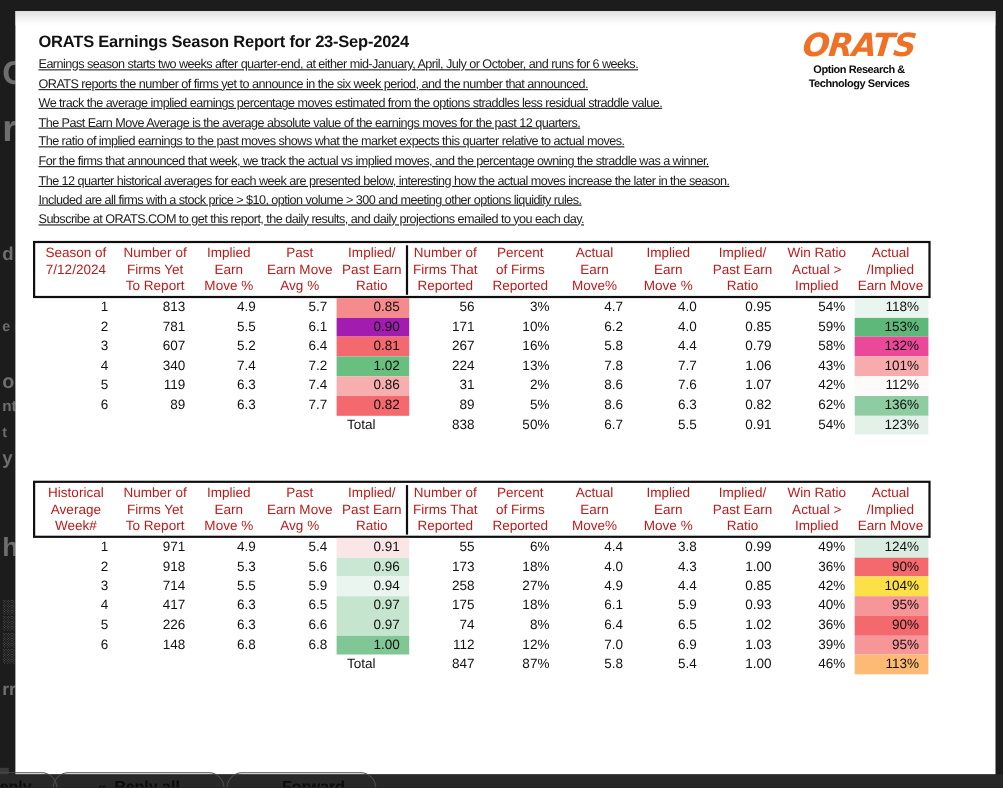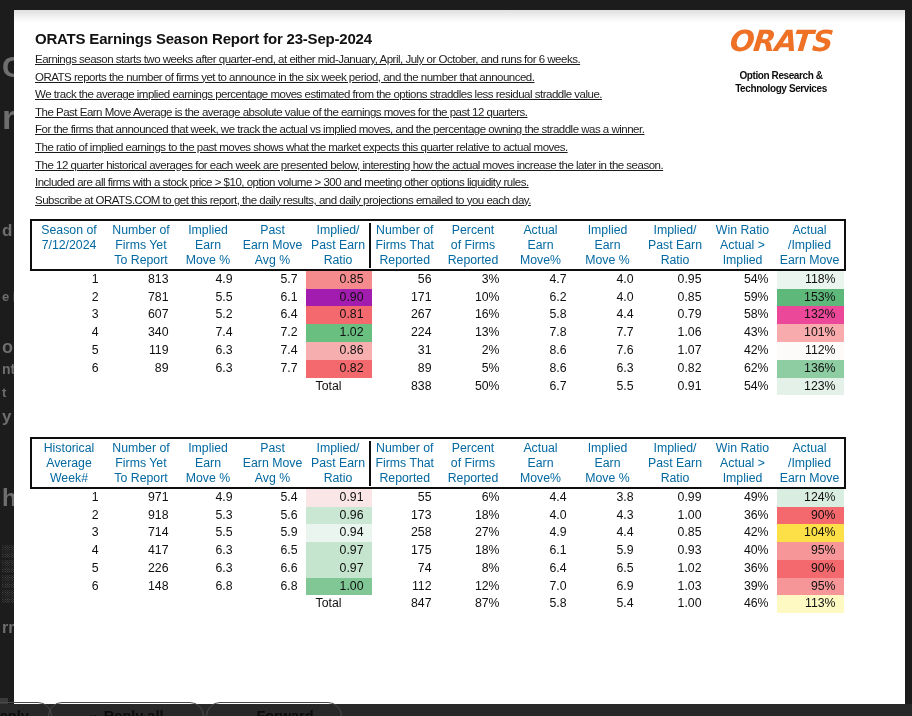--- a/index.html
+++ b/index.html
@@ -23,33 +23,33 @@
   .intro{margin-top:4px;text-decoration:underline;}
   .intro-line{
     font-size:11.5px;letter-spacing:-0.5px;line-height:17.6px;color:#1d1d1d;white-space:nowrap;
   }
   
   .logo{position:absolute;top:16px;right:64px;width:120px;text-align:center;}
   .logo-word{
     display:inline-block;font-family:"DejaVu Sans",sans-serif;font-weight:900;font-style:italic;
     font-size:29px;letter-spacing:-1px;transform:skewX(-6deg);line-height:30px;
   }
-  .logo-tag{font-size:10px;font-weight:bold;letter-spacing:-0.4px;line-height:12.5px;color:#0d0d0d;margin-top:14px;}
+  .logo-tag{font-size:10px;font-weight:bold;letter-spacing:-0.4px;line-height:12.5px;color:#0d0d0d;margin-top:2px;}
   
   .tbl{
     --cols:74px 70px 64px 65px 66px 68px 68px 67px 67px 68px 67px 67px;
     width:816px;margin-left:-5px;font-size:12.3px;
   }
   .tbl-current{margin-top:10px;}
   .tbl-hist{margin-top:42px;}
   .thead{
     display:grid;grid-template-columns:var(--cols);
     border:2.5px solid #0e0e0e;padding:2px 0 1px 0;
   }
-  .th{text-align:center;line-height:14.8px;color:#0369a1;}
+  .th{text-align:center;line-height:14.8px;color:#b91c1c;}
   .th.cdiv{border-left:2.5px solid #0e0e0e;margin-left:-2.5px;}
   .th div{min-height:14.8px;}
   .trow{display:grid;grid-template-columns:var(--cols);padding:0 2.5px;height:17.8px;}
   .td{
     text-align:right;padding-right:8px;line-height:17.8px;color:#101010;
     overflow:hidden;white-space:nowrap;
   }
   .td.left{text-align:left;padding-left:10px;padding-right:0;}
   
   .left-strip{
@@ -107,22 +107,22 @@
       </div>
     </div>
 
     <h1 class="title">ORATS Earnings Season Report for 23-Sep-2024</h1>
 
     <div class="intro">
         <div class="intro-line">Earnings season starts two weeks after quarter-end, at either mid-January, April, July or October, and runs for 6 weeks.</div>
         <div class="intro-line">ORATS reports the number of firms yet to announce in the six week period, and the number that announced.</div>
         <div class="intro-line">We track the average implied earnings percentage moves estimated from the options straddles less residual straddle value.</div>
         <div class="intro-line">The Past Earn Move Average is the average absolute value of the earnings moves for the past 12 quarters.</div>
+        <div class="intro-line">The ratio of implied earnings to the past moves shows what the market expects this quarter relative to actual moves.</div>
         <div class="intro-line">For the firms that announced that week, we track the actual vs implied moves, and the percentage owning the straddle was a winner.</div>
-        <div class="intro-line">The ratio of implied earnings to the past moves shows what the market expects this quarter relative to actual moves.</div>
         <div class="intro-line">The 12 quarter historical averages for each week are presented below, interesting how the actual moves increase the later in the season.</div>
         <div class="intro-line">Included are all firms with a stock price &gt; $10, option volume &gt; 300 and meeting other options liquidity rules.</div>
         <div class="intro-line">Subscribe at ORATS.COM to get this report, the daily results, and daily projections emailed to you each day.</div>
       </div>
 
     <div class="tbl tbl-current">
         <div class="thead">
           <div class="th">
             <div>Season of</div>
             <div>7/12/2024</div>
@@ -436,21 +436,21 @@
           <div class="td"></div>
           <div class="td"></div>
           <div class="td"></div>
           <div class="td left">Total</div>
           <div class="td">847</div>
           <div class="td">87%</div>
           <div class="td">5.8</div>
           <div class="td">5.4</div>
           <div class="td">1.00</div>
           <div class="td">46%</div>
-          <div class="td" style="background: #fef9c3;">113%</div>
+          <div class="td" style="background: #fdba74;">113%</div>
         </div>
       </div>
 
   </div>
 
   <div class="bottom-bar"></div>
   <div class="corner-sq"></div>
 
   <button class="pill-btn btn-reply">
     <span>Reply</span>

